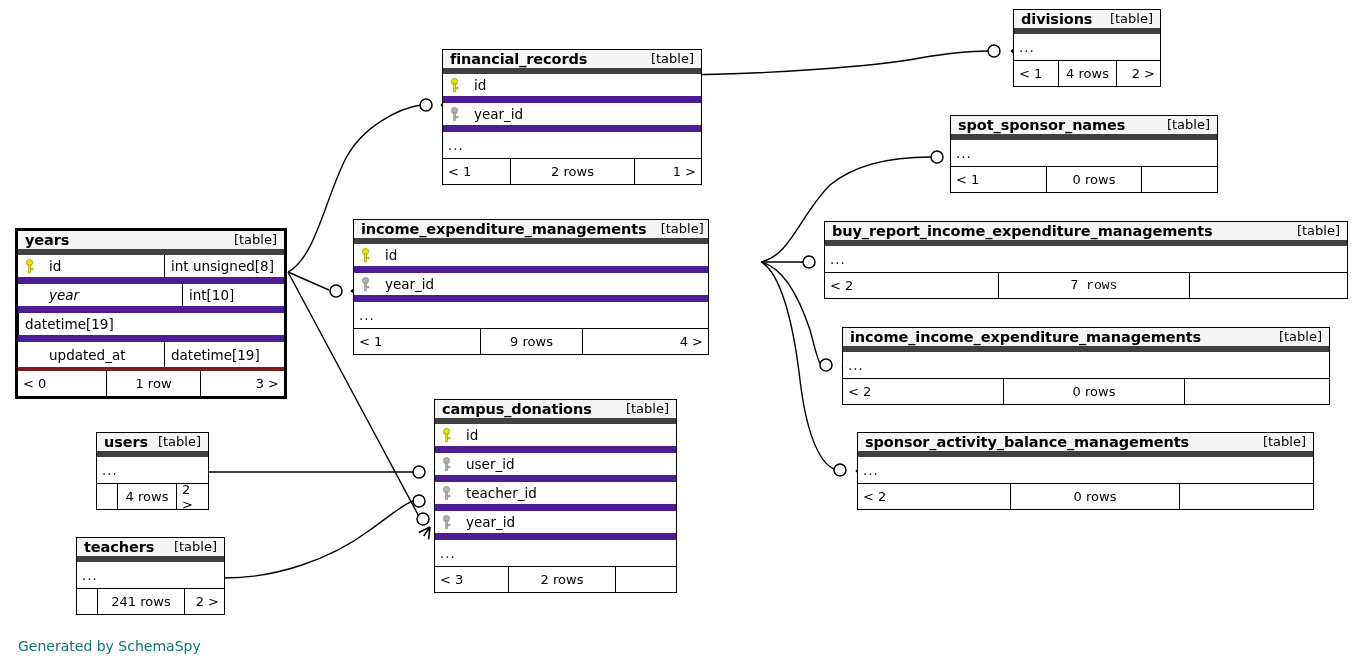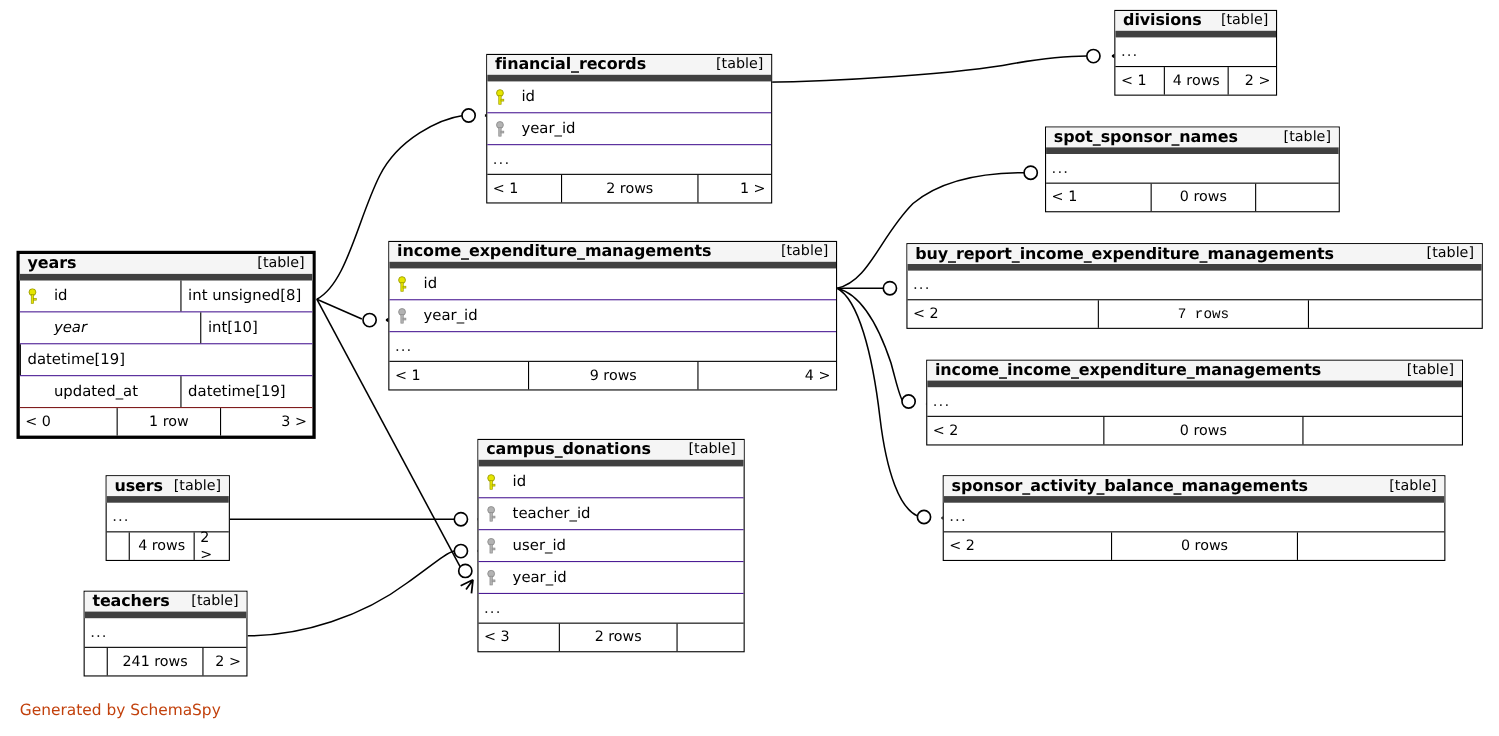--- a/index.html
+++ b/index.html
@@ -52,21 +52,21 @@
     letter-spacing: -0.1px;
   }
   .tbl-tag {
     font-size: 13px;
     color: #000000;
     padding-left: 14px;
   }
   .col-row {
     display: flex;
     align-items: center;
-    border-bottom: 1px solid #4c1d95;
+    border-bottom: 7px solid #4c1d95;
     height: 29px;
     box-sizing: border-box;
     white-space: nowrap;
   }
   .col-row:last-child { border-bottom: none; }
   .col-left {
     display: flex;
     align-items: center;
     flex: 1 1 auto;
     overflow: hidden;
@@ -119,21 +119,21 @@
     width: 11px;
     height: 15px;
     flex: 0 0 11px;
     display: block;
   }
   .caption {
     position: absolute;
     left: 18px;
     top: 638px;
     font-size: 14px;
-    color: #c2410c;
+    color: #0f766e;
     white-space: nowrap;
   }
 </style>
 </head>
 <body>
 
 <div id="canvas">
 
   <svg id="edges" viewBox="0 0 1363 669" xmlns="http://www.w3.org/2000/svg">
     <defs>
@@ -211,21 +211,21 @@
     <div class="col-row">
       <div class="col-left" style="width:140px; flex:0 0 140px;font-style:italic;">
         <span class="key-icon"></span>
         <span class="col-name">year</span>
       </div>
       <div class="col-type" style="flex:1 1 auto;margin-left:18px;">int[10]</div>
     </div>
     <div class="col-row">
       <div class="col-type" style="flex:1 1 auto;">datetime[19]</div>
     </div>
-    <div class="col-row" style="border-bottom:1px solid #7f1d1d;">
+    <div class="col-row" style="border-bottom:4px solid #7f1d1d;">
       <div class="col-left" style="width:140px; flex:0 0 140px;">
         <span class="key-icon"></span>
         <span class="col-name">updated_at</span>
       </div>
       <div class="col-type" style="flex:1 1 auto;">datetime[19]</div>
     </div>
     <div class="footer-row">
       <div class="footer-cell fc-left" style="flex:0 0 88px;">&lt; 0</div>
       <div class="footer-cell fc-center" style="flex:1 1 auto;">1 row</div>
       <div class="footer-cell fc-right" style="flex:0 0 84px;">3 &gt;</div>
@@ -258,21 +258,21 @@
       </div>
     </div>
     <div class="ellipsis-row">...</div>
     <div class="footer-row">
       <div class="footer-cell fc-left" style="flex:0 0 67px;">&lt; 1</div>
       <div class="footer-cell fc-center" style="flex:1 1 auto;">2 rows</div>
       <div class="footer-cell fc-right" style="flex:0 0 67px;">1 &gt;</div>
     </div>
   </div>
 
-  <div class="table-node" style="left:353px; top:219px; width:408px;">
+  <div class="table-node" style="left:353px; top:219px; width:356px;">
     <div class="tbl-title">
       <span class="tbl-name">income_expenditure_managements</span>
       <span class="tbl-tag">[table]</span>
     </div>
     <div class="col-row">
       <div class="col-left">
         <svg class="key-icon" viewBox="0 0 11 15">
           <circle cx="5.5" cy="3.6" r="3.1" fill="#e6e600" stroke="#9a9a00" stroke-width="0.8"></circle>
           <rect x="4.4" y="5.8" width="2.2" height="8" fill="#e6e600" stroke="#9a9a00" stroke-width="0.6"></rect>
           <rect x="6.4" y="9.2" width="2.6" height="1.7" fill="#e6e600" stroke="#9a9a00" stroke-width="0.6"></rect>
@@ -313,31 +313,31 @@
         <span class="col-name">id</span>
       </div>
     </div>
     <div class="col-row">
       <div class="col-left">
         <svg class="key-icon" viewBox="0 0 11 15">
           <circle cx="5.5" cy="3.6" r="3.1" fill="#b3b3b3" stroke="#8c8c8c" stroke-width="0.8"></circle>
           <rect x="4.4" y="5.8" width="2.2" height="8" fill="#b3b3b3" stroke="#8c8c8c" stroke-width="0.6"></rect>
           <rect x="6.4" y="9.2" width="2.6" height="1.7" fill="#b3b3b3" stroke="#8c8c8c" stroke-width="0.6"></rect>
         </svg>
-        <span class="col-name">teacher_id</span>
+        <span class="col-name">user_id</span>
       </div>
     </div>
     <div class="col-row">
       <div class="col-left">
         <svg class="key-icon" viewBox="0 0 11 15">
           <circle cx="5.5" cy="3.6" r="3.1" fill="#b3b3b3" stroke="#8c8c8c" stroke-width="0.8"></circle>
           <rect x="4.4" y="5.8" width="2.2" height="8" fill="#b3b3b3" stroke="#8c8c8c" stroke-width="0.6"></rect>
           <rect x="6.4" y="9.2" width="2.6" height="1.7" fill="#b3b3b3" stroke="#8c8c8c" stroke-width="0.6"></rect>
         </svg>
-        <span class="col-name">user_id</span>
+        <span class="col-name">teacher_id</span>
       </div>
     </div>
     <div class="col-row">
       <div class="col-left">
         <svg class="key-icon" viewBox="0 0 11 15">
           <circle cx="5.5" cy="3.6" r="3.1" fill="#b3b3b3" stroke="#8c8c8c" stroke-width="0.8"></circle>
           <rect x="4.4" y="5.8" width="2.2" height="8" fill="#b3b3b3" stroke="#8c8c8c" stroke-width="0.6"></rect>
           <rect x="6.4" y="9.2" width="2.6" height="1.7" fill="#b3b3b3" stroke="#8c8c8c" stroke-width="0.6"></rect>
         </svg>
         <span class="col-name">year_id</span>

